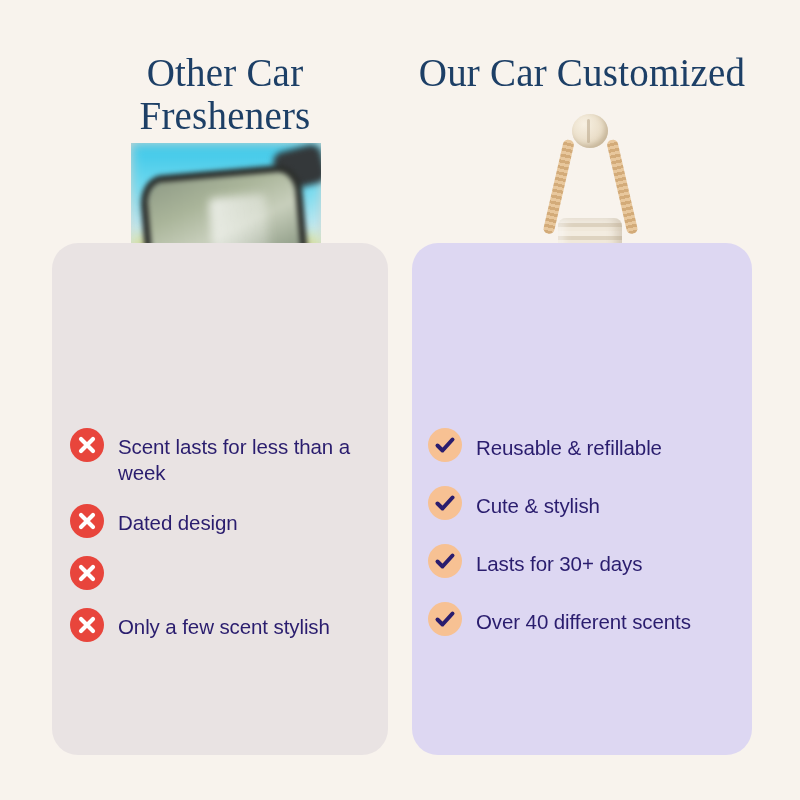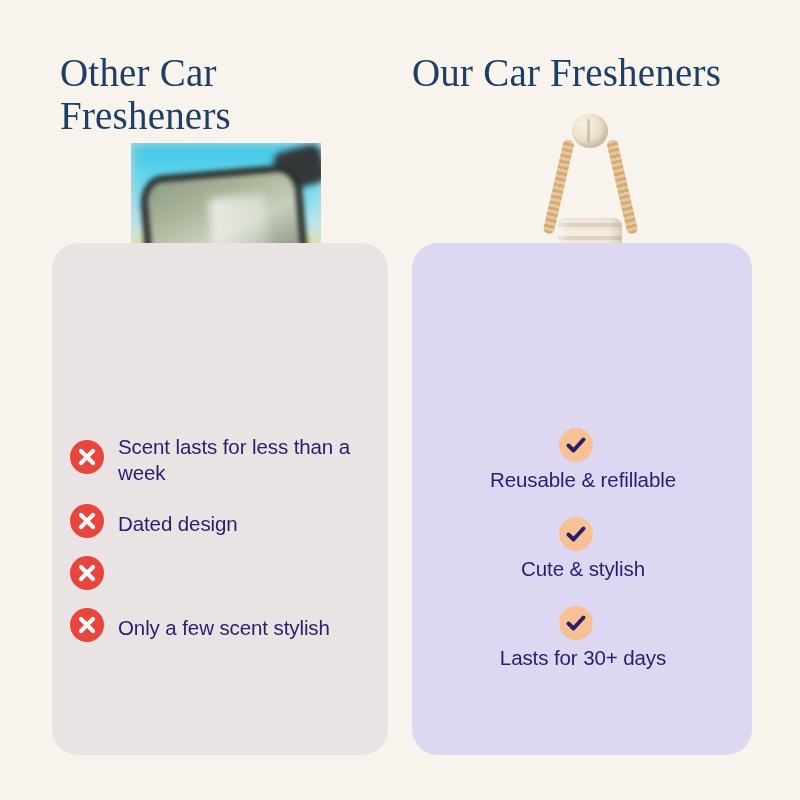--- a/index.html
+++ b/index.html
@@ -12,20 +12,21 @@
   .page { position:relative; width:800px; height:800px; background:#f8f3ed; }
 
   
   .heading {
     position:absolute;
     font-family:"Liberation Serif", serif;
     color:#1d3f66;
     font-size:39px;
     line-height:1.1;
     font-weight:400;
+    text-align:center;
     letter-spacing:0.2px;
   }
   #heading-left  { left:60px;  top:52px;  width:330px; }
   #heading-right { left:412px; top:52px;  width:340px; }
 
   
   .card { position:absolute; border-radius:26px; }
   #card-left  { left:52px;  top:243px; width:336px; height:512px; background:#e9e3e3; }
   #card-right { left:412px; top:243px; width:340px; height:512px; background:#ddd7f2; }
 
@@ -142,43 +143,43 @@
   .bt-shineL { left:22px; top:176px; width:9px; height:100px;
     background:linear-gradient(180deg,rgba(255,255,255,.9),rgba(255,255,255,.25)); border-radius:4px; }
   .bt-shineR { left:93px; top:176px; width:8px; height:100px;
     background:linear-gradient(180deg,rgba(255,255,255,.85),rgba(255,255,255,.2)); border-radius:4px; }
 
   
   .list { position:absolute; }
   #list-left  { left:70px;  top:430px; width:308px; }
   #list-right { left:428px; top:430px; width:310px; }
 
-  .item { display:flex; align-items:center; margin-bottom:20px; }
-  #list-right .item { margin-bottom:26px;flex-direction:column; }
+  .item { display:flex; align-items:flex-start; margin-bottom:20px; }
+  #list-right .item { margin-bottom:26px; }
 
   .icon { flex:0 0 auto; width:34px; height:34px; border-radius:50%;
           position:relative; margin-right:14px; margin-top:-2px; }
   .icon-x     { background:#e8453c; }
   .icon-check { background:#f7c193; }
   .icon svg { position:absolute; left:0; top:0; }
 
   .item-text {
     font-size:20.5px; line-height:1.28; color:#2a1d6e; font-weight:500;
     letter-spacing:-0.1px; padding-top:4px;
   }
   #list-right .item-text { padding-top:5px; }
 </style>
 </head>
 <body>
 
 <div class="page">
 
   <div class="heading" id="heading-left">Other Car Fresheners</div>
 
-  <div class="heading" id="heading-right">Our Car Fresheners</div>
+  <div class="heading" id="heading-right">Our Car Customized</div>
 
   <div id="photo-other">
     <div class="ph ph-sky"></div>
     <div class="ph ph-field"></div>
     <div class="ph ph-dash"></div>
     <div class="ph ph-wsedge"></div>
     <div class="ph ph-mount"></div>
     <div class="ph ph-mirror"></div>
     <div class="ph ph-mirror-hl"></div>
     <div class="ph ph-stem"></div>
@@ -267,16 +268,24 @@
 
     <div class="item">
       <span class="icon icon-check">
         <svg width="34" height="34" viewBox="0 0 34 34">
           <path d="M9.5 17.5 L14.5 22.5 L24.5 11.5" fill="none" stroke="#2a1d6e" stroke-width="4" stroke-linecap="round" stroke-linejoin="round"></path>
         </svg>
       </span>
       <span class="item-text">Lasts for 30+ days</span>
     </div>
 
+    <div class="item">
+      <span class="icon icon-check">
+        <svg width="34" height="34" viewBox="0 0 34 34">
+          <path d="M9.5 17.5 L14.5 22.5 L24.5 11.5" fill="none" stroke="#2a1d6e" stroke-width="4" stroke-linecap="round" stroke-linejoin="round"></path>
+        </svg>
+      </span>
+      <span class="item-text">Over 40 different scents</span>
+    </div>
 
   </div>
 
 </div>
 
 </body></html>

